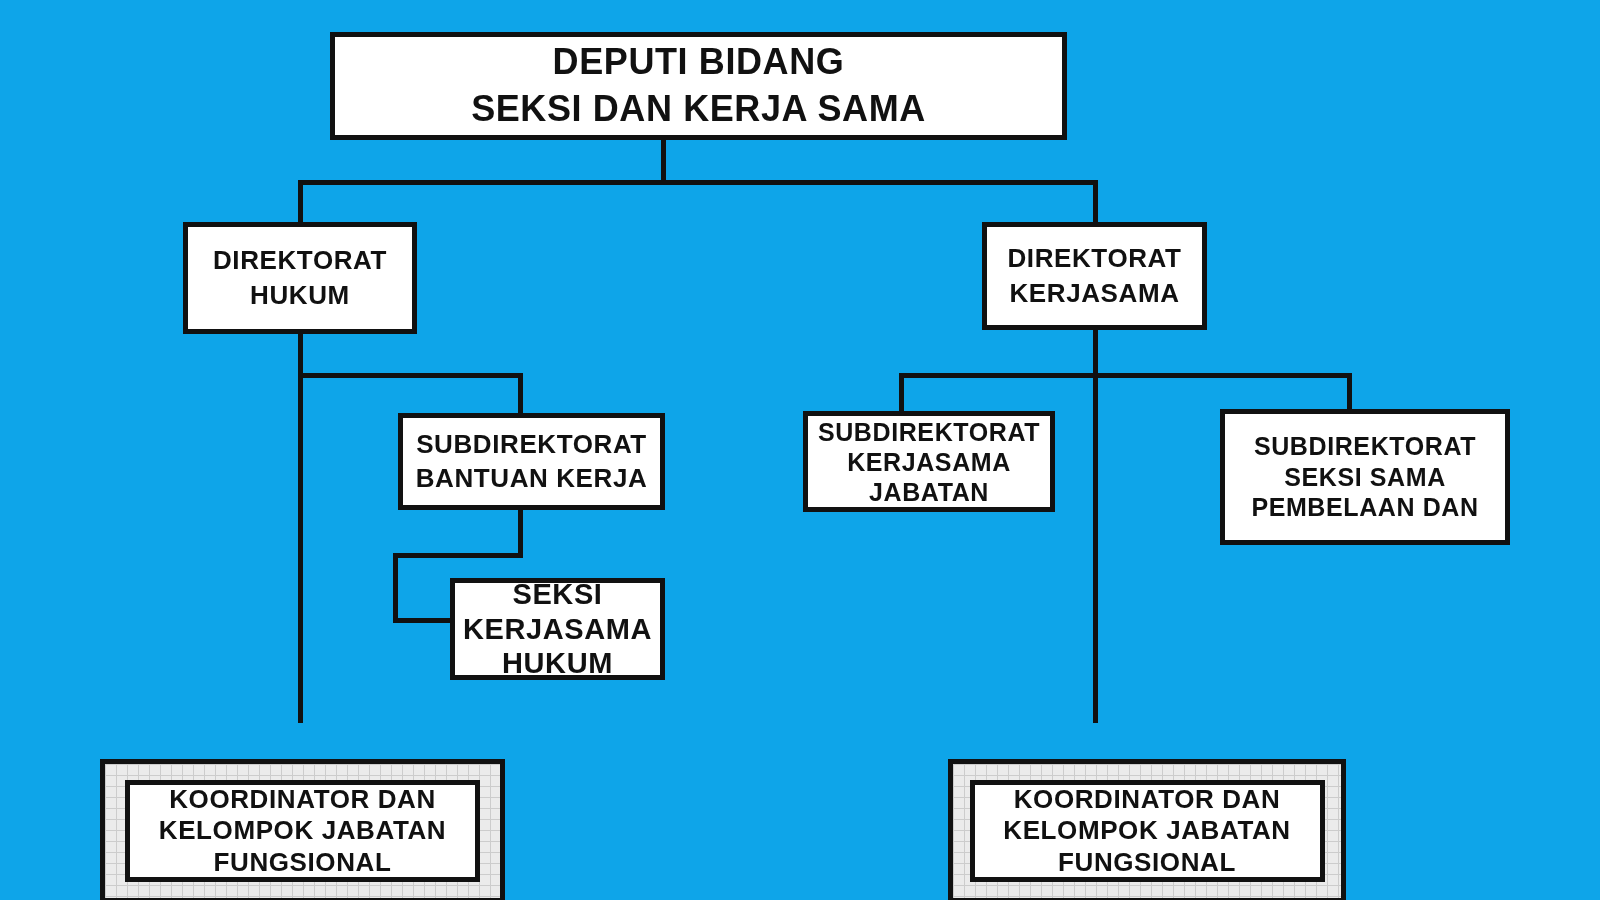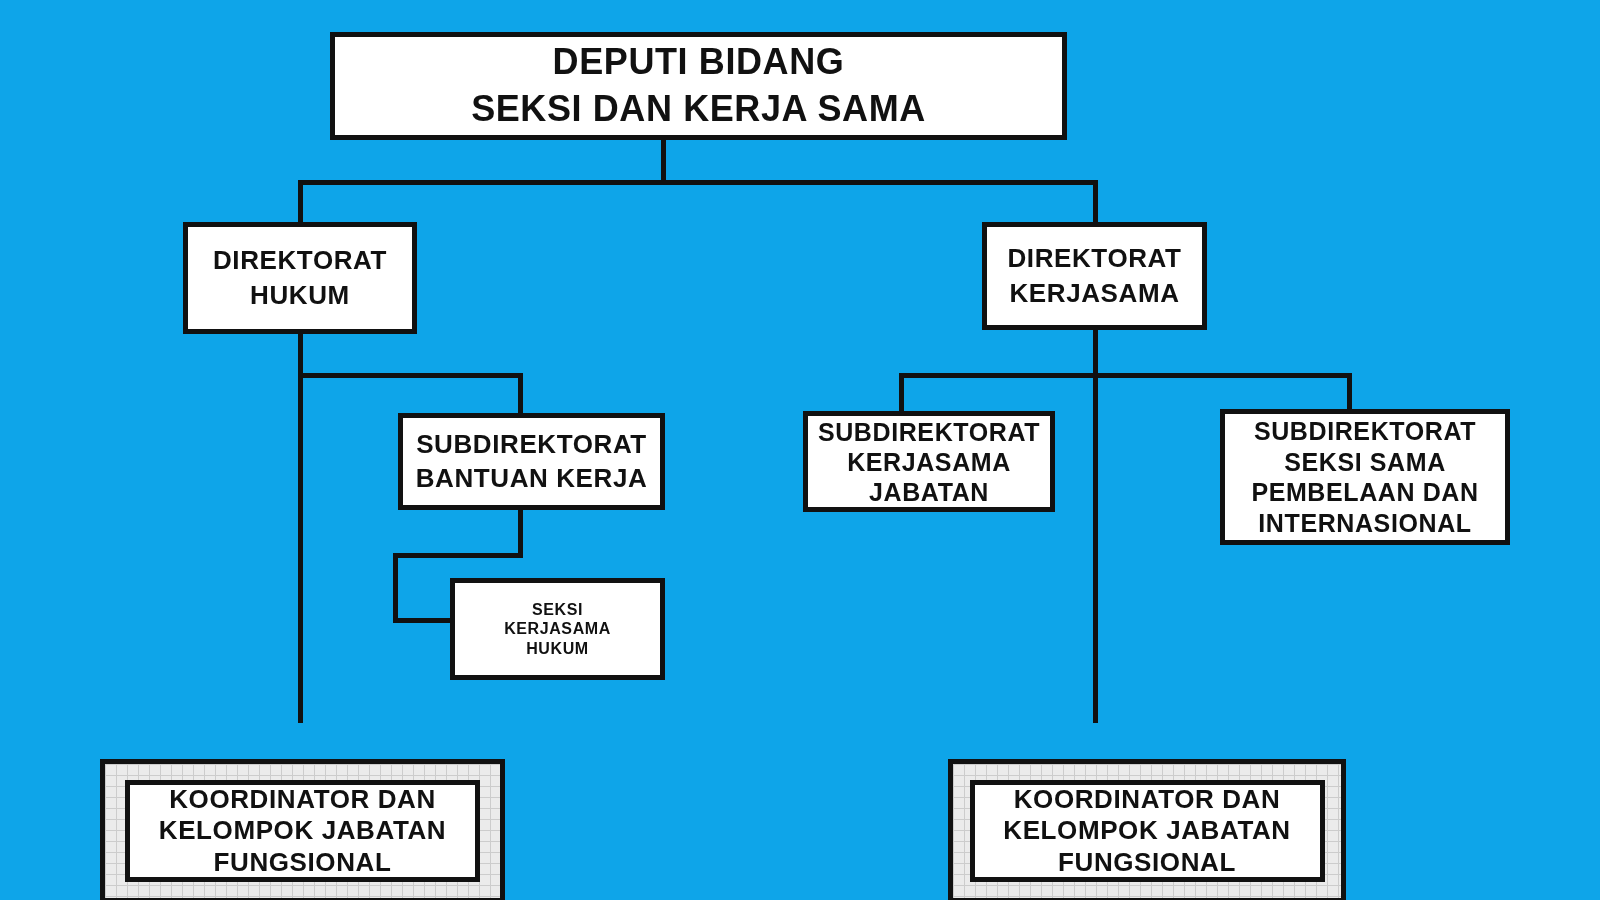--- a/index.html
+++ b/index.html
@@ -106,37 +106,36 @@
   <div class="node" style="left:982px;top:222px;width:225px;height:108px;font-size:26px;line-height:1.35;">
     <span class="ln">DIREKTORAT</span>
     <span class="ln">KERJASAMA</span>
   </div>
 
   <div class="node" style="left:398px;top:413px;width:267px;height:97px;font-size:26px;line-height:1.3;">
     <span class="ln">SUBDIREKTORAT</span>
     <span class="ln">BANTUAN KERJA</span>
   </div>
 
-  <div class="node" style="left:450px;top:578px;width:215px;height:102px;font-size:16px;line-height:1.2;">
+  <div class="node" style="left:450px;top:578px;width:215px;height:102px;font-size:29px;line-height:1.2;">
     <span class="ln">SEKSI</span>
     <span class="ln">KERJASAMA</span>
     <span class="ln">HUKUM</span>
   </div>
 
   <div class="node" style="left:803px;top:411px;width:252px;height:101px;font-size:25px;line-height:1.2;">
     <span class="ln">SUBDIREKTORAT</span>
     <span class="ln">KERJASAMA</span>
     <span class="ln">JABATAN</span>
   </div>
 
   <div class="node" style="left:1220px;top:409px;width:290px;height:136px;font-size:25px;line-height:1.22;">
     <span class="ln">SUBDIREKTORAT</span>
     <span class="ln">SEKSI SAMA</span>
     <span class="ln">PEMBELAAN DAN</span>
-    <span class="ln">INTERNASIONAL</span>
   </div>
 
   <div class="hatch-frame" style="left:100px;top:723px;width:405px;height:144px;">
     <div class="inner" style="font-size:26px;">
       <span class="ln">KOORDINATOR DAN</span>
       <span class="ln">KELOMPOK JABATAN</span>
       <span class="ln">FUNGSIONAL</span>
     </div>
   </div>
 

